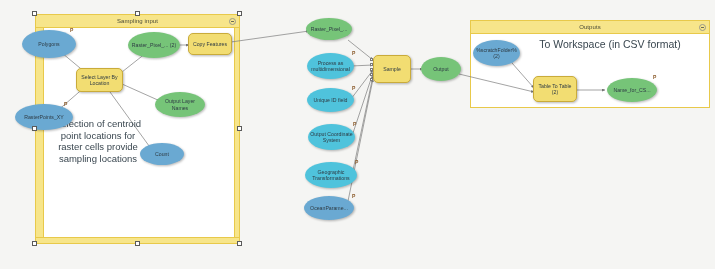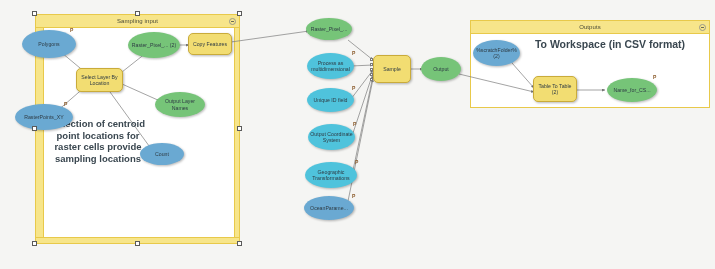--- a/index.html
+++ b/index.html
@@ -132,21 +132,21 @@
     height: 3px;
     background: #ffffff;
     border: 1px solid #7a7a7a;
     box-sizing: border-box;
     z-index: 25;
   }
 
   
   .annotation {
     position: absolute;
-    font-weight: bold;
+    font-weight: normal;
     color: #3a4750;
     z-index: 15;
   }
   .annot-left {
     left: 48px;
     top: 118px;
     width: 100px;
     font-size: 9.5px;
     line-height: 11.5px;
     text-align: center;

